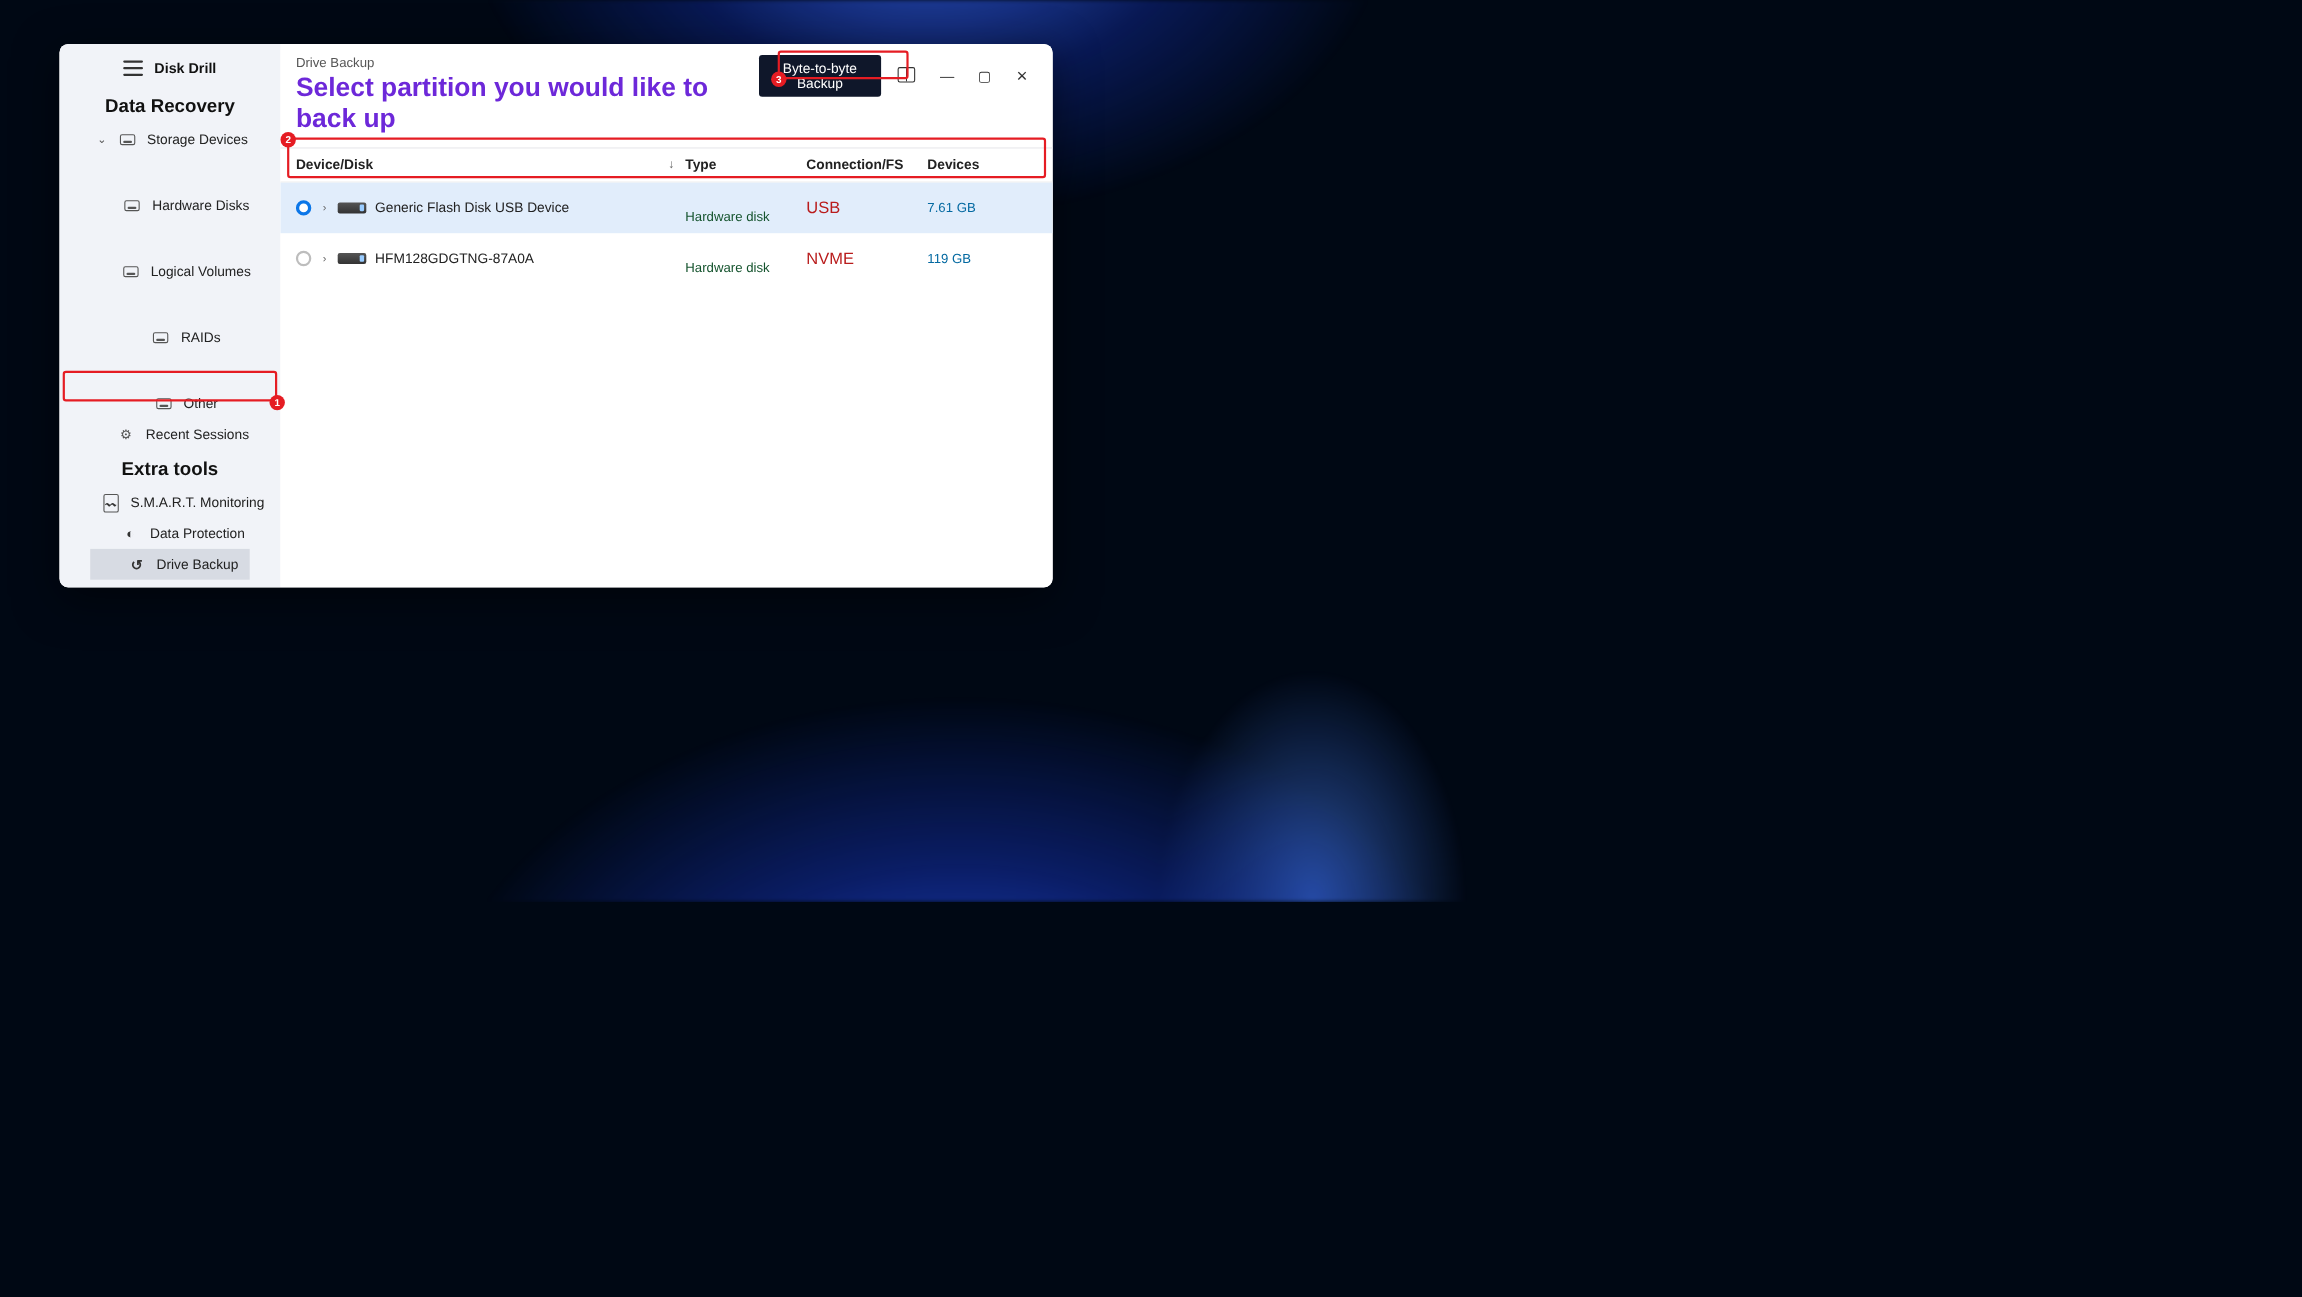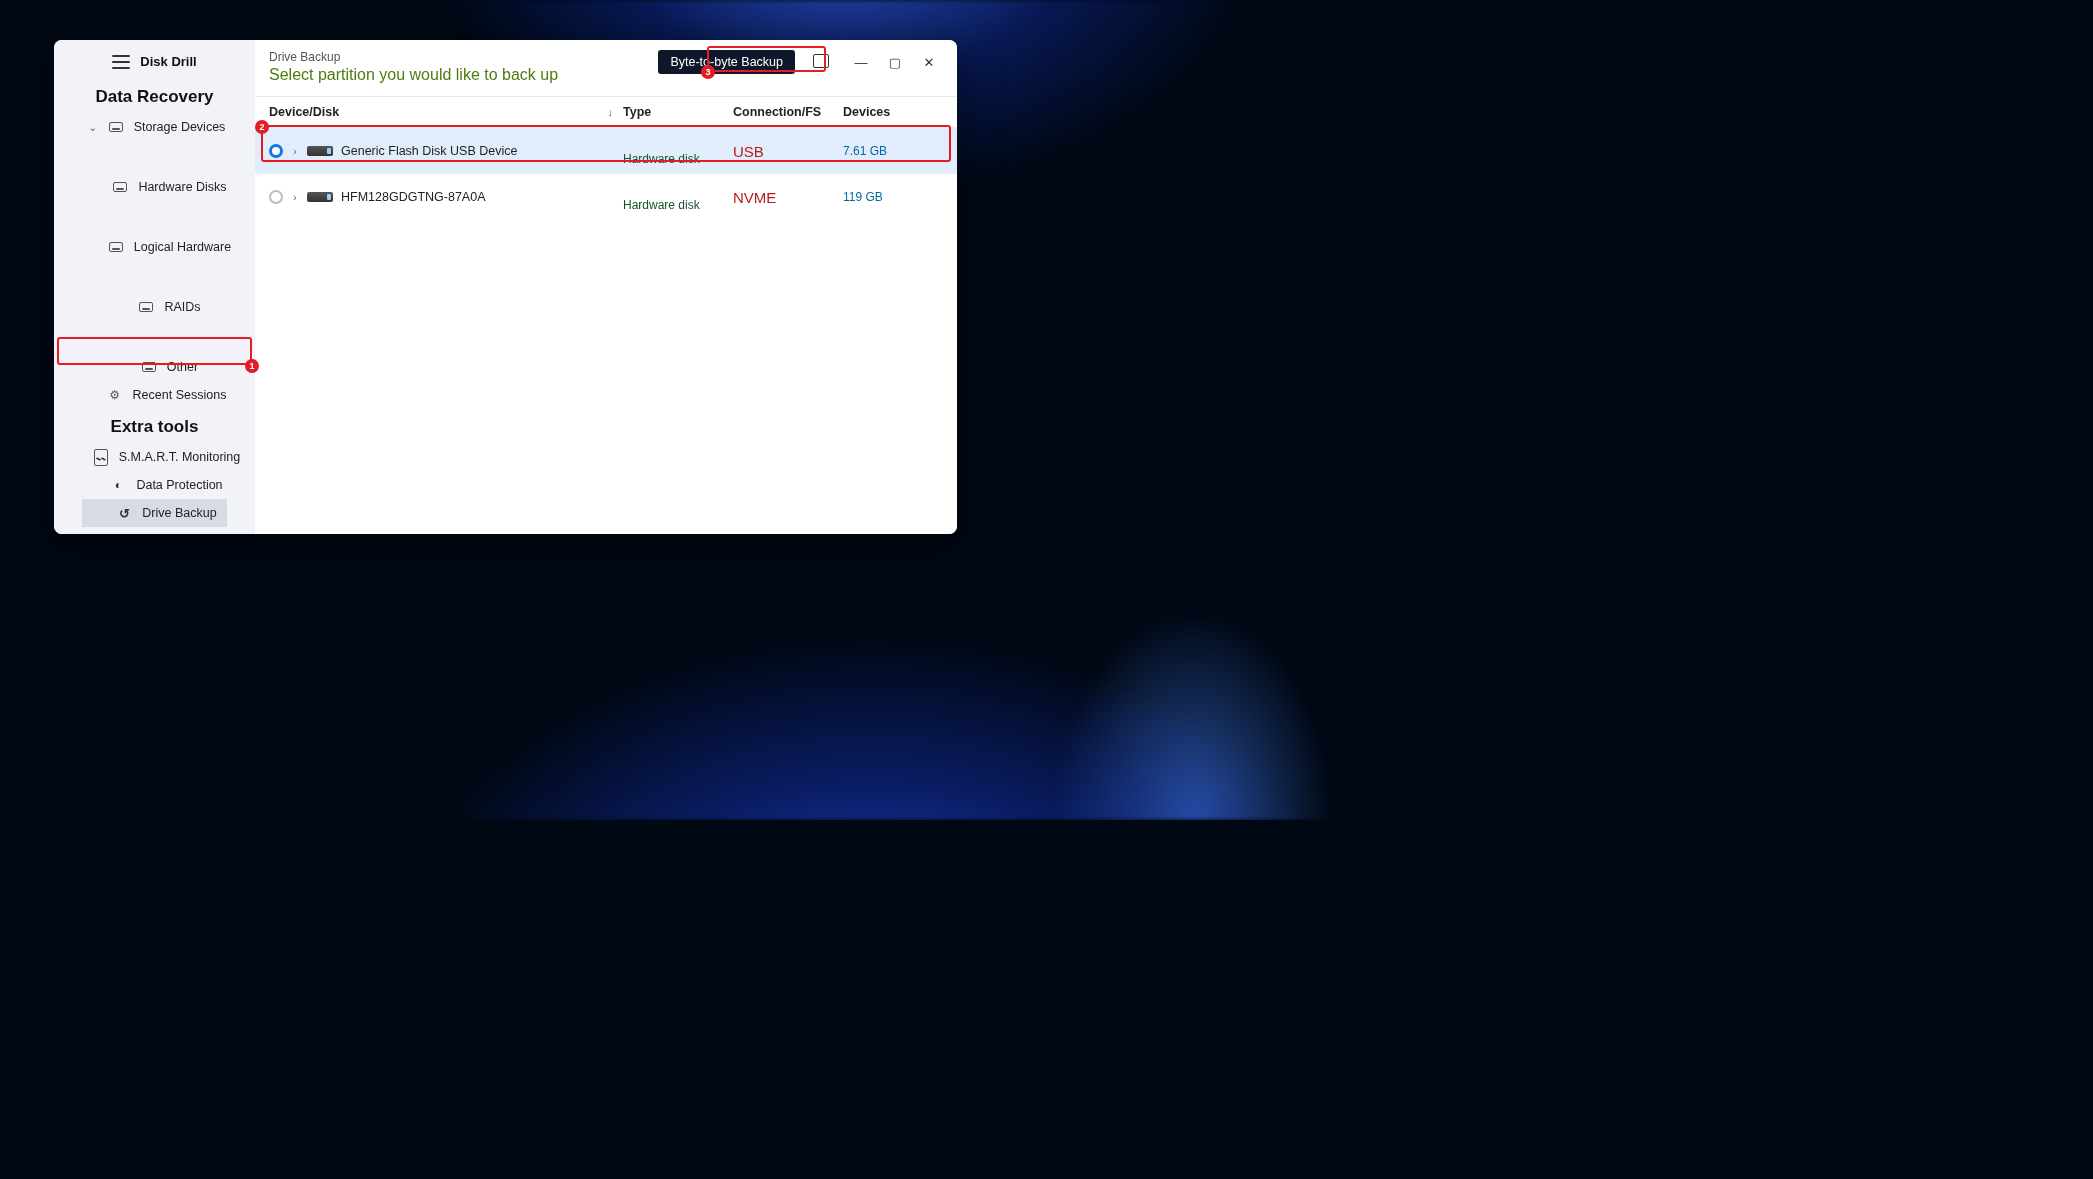--- a/index.html
+++ b/index.html
@@ -109,21 +109,21 @@
     .titlebar {
       display:flex;
       align-items:flex-start;
       justify-content:space-between;
       padding: 10px 14px 12px 14px;
       border-bottom: 1px solid #e8e8ec;
       position: relative;
     }
     .title-left { display:flex; flex-direction:column; gap:2px; }
     .breadcrumb { font-size:12px; color:#555; }
-    .page-title { font-size:16px; font-weight:400; color:#4d7c0f; }
+    .page-title { font-size:24px; font-weight:700; color:#6d28d9; }
     .title-right { display:flex; align-items:center; gap:12px; }
     .primary-btn {
       background:#0f172a;
       color:#fff;
       border:none;
       padding: 5px 12px;
       font-size:12.5px;
       border-radius:3px;
       cursor:pointer;
     }
@@ -214,21 +214,21 @@
     <div class="nav-item indent-2">
       <span class="icon">
           <span class="i-disk"></span>
         </span>
       <span>Hardware Disks</span>
     </div>
     <div class="nav-item indent-2">
       <span class="icon">
           <span class="i-disk"></span>
         </span>
-      <span>Logical Hardware</span>
+      <span>Logical Volumes</span>
     </div>
     <div class="nav-item indent-2">
       <span class="icon">
           <span class="i-disk"></span>
         </span>
       <span>RAIDs</span>
     </div>
     <div class="nav-item indent-2">
       <span class="icon">
           <span class="i-disk"></span>

